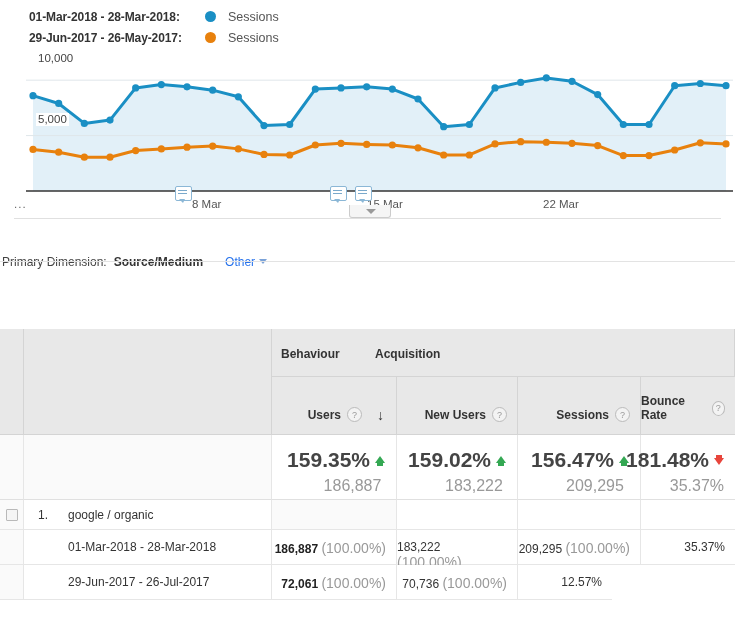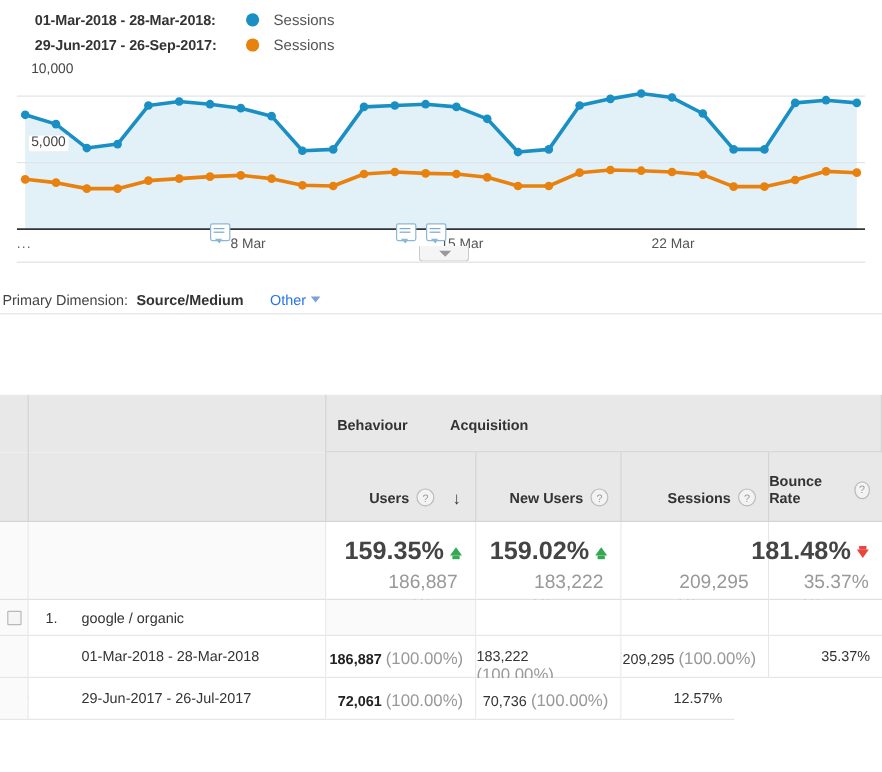--- a/index.html
+++ b/index.html
@@ -20,21 +20,21 @@
   .legend { position: absolute; left: 14px; top: 6px; }
   .legend-row { display: flex; align-items: center; height: 21px; }
   .legend-date {
     font-size: 12px; font-weight: bold; color: #333;
     width: 176px; letter-spacing: -0.1px; margin-left: 15px;
   }
   .legend-dot { width: 11px; height: 11px; border-radius: 50%; margin-right: 12px; }
   .legend-label { font-size: 12.5px; color: #555; }
 
   
-  .chart-wrap { position: absolute; left: 14px; top: 52px; width: 707px; height: 145px; }
+  .chart-wrap { position: absolute; left: 26px; top: 52px; width: 707px; height: 145px; }
   .chart-svg { display: block; }
   .ylabel {
     position: absolute; font-size: 11.5px; color: #444;
     background: #fff; padding: 0 2px; line-height: 13px;
   }
   .ylabel-top { left: 10px; top: 0px; }
   .ylabel-mid { left: 10px; top: 61px; }
   .xaxis { position: absolute; left: 14px; top: 196px; width: 707px; height: 22px; }
   .xtick { position: absolute; font-size: 11.5px; color: #555; top: 2px; }
   .xdots { position: absolute; left: 0px; top: 2px; font-size: 11.5px; color: #666; letter-spacing: 1px;}
@@ -60,21 +60,21 @@
     position: absolute; left: 16px; top: 4px;
     border-left: 5px solid transparent; border-right: 5px solid transparent;
     border-top: 5px solid #999;
   }
   .chart-underline {
     position: absolute; left: 14px; top: 218px; width: 707px; height: 1px; background: #e0e0e0;
   }
 
   
   .primary-bar {
-    position: absolute; left: 0; top: 238px; width: 735px; height: 24px;
+    position: absolute; left: 0; top: 250px; width: 735px; height: 24px;
     display: flex; align-items: center; padding-left: 2px; box-sizing: border-box;
   }
   .pd-label { font-size: 12px; color: #444; }
   .pd-value { font-size: 12px; color: #333; font-weight: bold; margin-left: 7px; }
   .pd-other { font-size: 12px; color: #2672ec; margin-left: 22px; cursor: pointer; }
   .pd-caret {
     display: inline-block; margin-left: 4px;
     border-left: 4px solid transparent; border-right: 4px solid transparent;
     border-top: 5px solid #7aa2d8; vertical-align: 2px;
   }
@@ -228,21 +228,21 @@
 
 <div id="page">
 
   <div class="legend">
     <div class="legend-row">
       <span class="legend-date">01-Mar-2018 - 28-Mar-2018:</span>
       <span class="legend-dot" style="background:#1a8fc4"></span>
       <span class="legend-label">Sessions</span>
     </div>
     <div class="legend-row">
-      <span class="legend-date">29-Jun-2017 - 26-Sep-2017:</span>
+      <span class="legend-date">29-Jun-2017 - 26-May-2017:</span>
       <span class="legend-dot" style="background:#e8810d"></span>
       <span class="legend-label">Sessions</span>
     </div>
   </div>
 
   <div class="chart-wrap">
     <svg class="chart-svg" id="chart" width="707" height="145" viewBox="0 0 707 145">
         <path d="M 7 43.68333333333333 L 32.66666666666667 51.44166666666667 L 58.333333333333336 71.39166666666667 L 84 68.06666666666666 L 109.66666666666667 35.925 L 135.33333333333334 32.599999999999994 L 161 34.81666666666666 L 186.66666666666666 38.14166666666667 L 212.33333333333334 44.791666666666664 L 238 73.60833333333333 L 263.6666666666667 72.5 L 289.3333333333333 37.03333333333333 L 315 35.925 L 340.6666666666667 34.81666666666666 L 366.3333333333333 37.03333333333333 L 392 47.00833333333333 L 417.6666666666667 74.71666666666665 L 443.3333333333333 72.5 L 469 35.925 L 494.6666666666667 30.383333333333336 L 520.3333333333334 25.950000000000003 L 546 29.275000000000006 L 571.6666666666666 42.575 L 597.3333333333334 72.5 L 623 72.5 L 648.6666666666666 33.70833333333334 L 674.3333333333334 31.491666666666664 L 700 33.70833333333334 L 700 139 L 7 139 Z" fill="#e2f0f8" stroke="none"></path>
         <line x1="0" y1="83.58333333333333" x2="707" y2="83.58333333333333" stroke="#dfe6ea" stroke-width="1"></line>
         <line x1="0" y1="28.16666666666666" x2="707" y2="28.16666666666666" stroke="#dfe6ea" stroke-width="1"></line>
@@ -471,20 +471,24 @@
         <span class="sum-sub">186,887 vs 72,061</span>
       </div>
       <div class="sum-cell c-new">
         <span class="sum-main">
           <span>159.02%</span>
           <span class="tri-up"></span>
         </span>
         <span class="sum-sub">183,222 vs 70,736</span>
       </div>
       <div class="sum-cell c-sess">
+        <span class="sum-main">
+          <span>156.47%</span>
+          <span class="tri-up"></span>
+        </span>
         <span class="sum-sub">209,295 vs 81,605</span>
       </div>
       <div class="sum-cell c-bounce" style="border-right:none">
         <span class="sum-main">
           <span>181.48%</span>
           <span class="tri-down"></span>
         </span>
         <span class="sum-sub">35.37% vs 12.57%</span>
       </div>
     </div>

